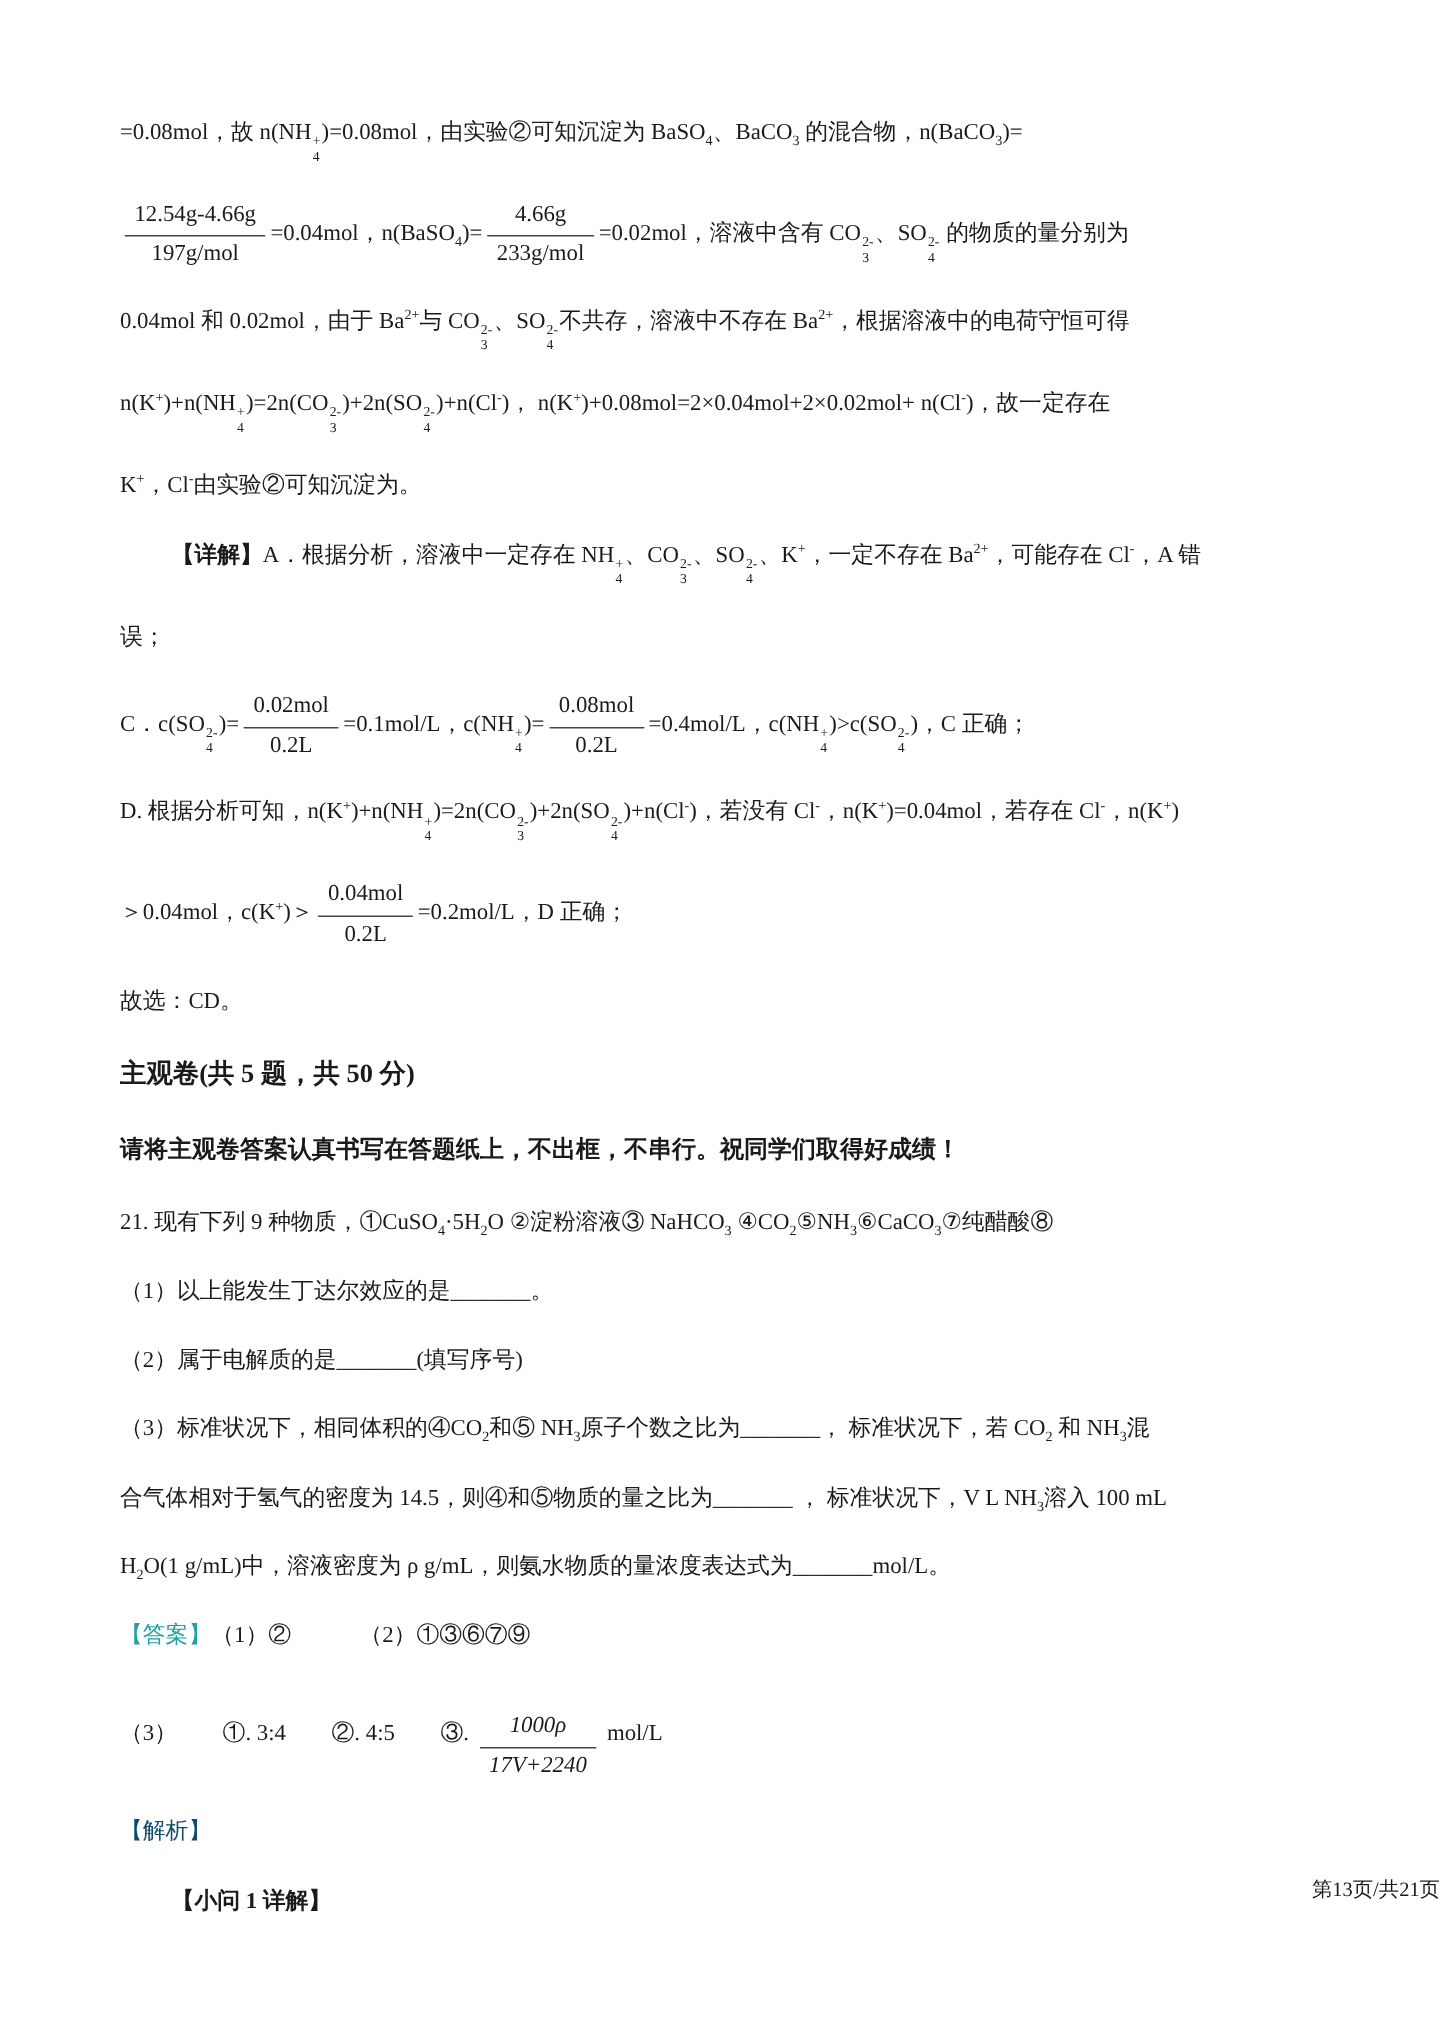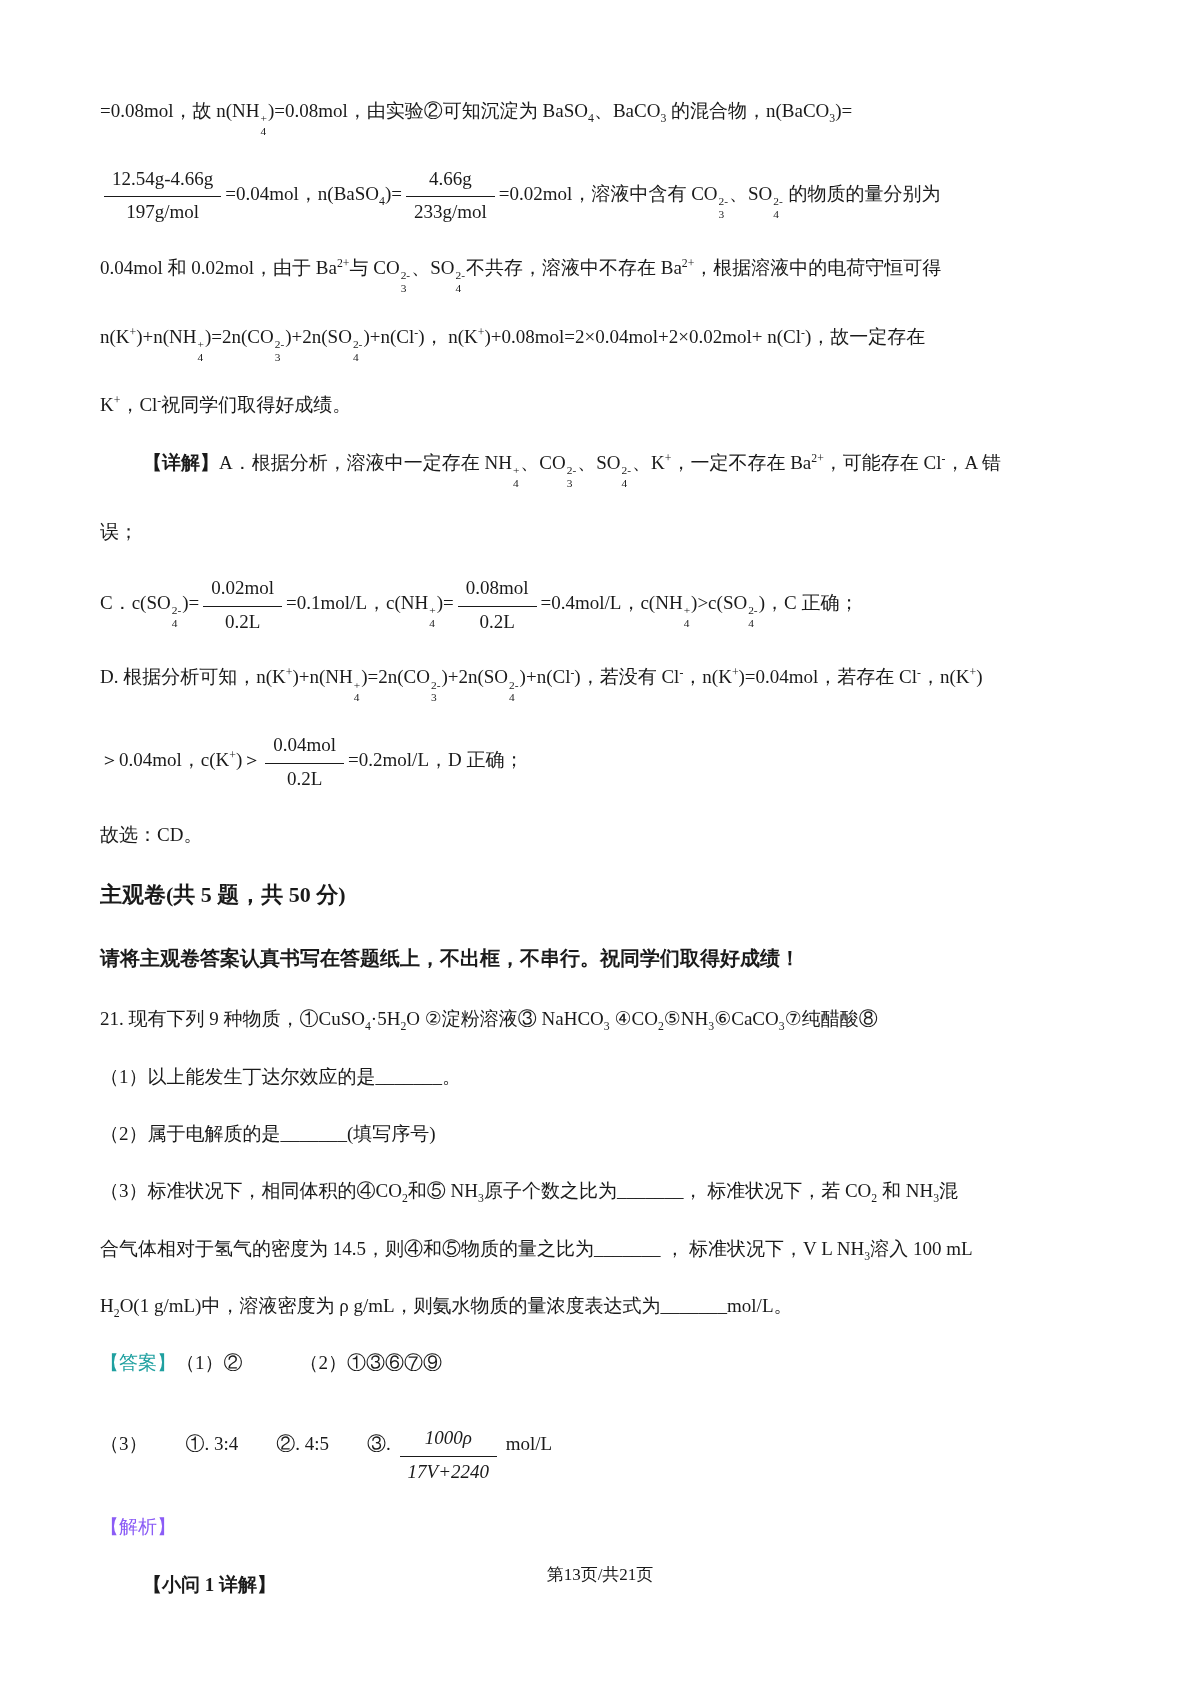--- a/index.html
+++ b/index.html
@@ -69,21 +69,21 @@
   .frac .den {
     display: block;
     padding: 3px 8px 0 8px;
   }
   .frac.it { font-style: italic; margin-top: 20px; }
   .footer {
     position: absolute;
     bottom: 112px;
     left: 0;
     width: 100%;
-    text-align: center;
+    text-align: right;
     font-size: 17px;
   }
 </style>
 </head>
 <body>
 
 <div class="page">
   <div class="content">
       <div class="para"><span>=0.08mol，故 n(NH</span><span class="ss">
           <span>+</span>
@@ -106,21 +106,21 @@
       <div class="para"><span>n(K</span><sup>+</sup><span>)+n(NH</span><span class="ss">
           <span>+</span>
           <span>4</span>
         </span><span>)=2n(CO</span><span class="ss">
           <span>2-</span>
           <span>3</span>
         </span><span>)+2n(SO</span><span class="ss">
           <span>2-</span>
           <span>4</span>
         </span><span>)+n(Cl</span><sup>-</sup><span>)，  n(K</span><sup>+</sup><span>)+0.08mol=2×0.04mol+2×0.02mol+ n(Cl</span><sup>-</sup><span>)，故一定存在</span></div>
-      <div class="para"><span>K</span><sup>+</sup><span>，Cl</span><sup>-</sup><span>祝同学们取得好成绩。</span></div>
+      <div class="para"><span>K</span><sup>+</sup><span>，Cl</span><sup>-</sup><span>由实验②可知沉淀为。</span></div>
       <div class="para"><span class="b">【详解】</span><span>A．根据分析，溶液中一定存在 NH</span><span class="ss">
           <span>+</span>
           <span>4</span>
         </span><span>、CO</span><span class="ss">
           <span>2-</span>
           <span>3</span>
         </span><span>、SO</span><span class="ss">
           <span>2-</span>
           <span>4</span>
         </span><span>、K</span><sup>+</sup><span>，一定不存在 Ba</span><sup>2+</sup><span>，可能存在 Cl</span><sup>-</sup><span>，A 错</span></div>
@@ -153,17 +153,17 @@
       <div class="para center-heading"><span>主观卷(共 5 题，共 50 分)</span></div>
       <div class="para bold-line"><span>请将主观卷答案认真书写在答题纸上，不出框，不串行。祝同学们取得好成绩！</span></div>
       <div class="para"><span>21. 现有下列 9 种物质，①CuSO</span><sub>4</sub><span>·5H</span><sub>2</sub><span>O ②淀粉溶液③ NaHCO</span><sub>3</sub><span> ④CO</span><sub>2</sub><span>⑤NH</span><sub>3</sub><span>⑥CaCO</span><sub>3</sub><span>⑦纯醋酸⑧</span></div>
       <div class="para"><span>（1）以上能发生丁达尔效应的是_______。</span></div>
       <div class="para"><span>（2）属于电解质的是_______(填写序号)</span></div>
       <div class="para"><span>（3）标准状况下，相同体积的④CO</span><sub>2</sub><span>和⑤ NH</span><sub>3</sub><span>原子个数之比为_______，  标准状况下，若 CO</span><sub>2</sub><span> 和 NH</span><sub>3</sub><span>混</span></div>
       <div class="para"><span>合气体相对于氢气的密度为 14.5，则④和⑤物质的量之比为_______ ，  标准状况下，V L NH</span><sub>3</sub><span>溶入 100 mL</span></div>
       <div class="para"><span>H</span><sub>2</sub><span>O(1 g/mL)中，溶液密度为 ρ g/mL，则氨水物质的量浓度表达式为_______mol/L。</span></div>
       <div class="para"><span style="color: rgb(31, 160, 160);">【答案】</span><span>（1）②　　　（2）①③⑥⑦⑨</span></div>
       <div class="para"><span>（3）　　①. 3:4　　②. 4:5　　③. </span><span class="frac it"><span class="num">1000ρ</span><span class="den">17V+2240</span></span><span> mol/L</span></div>
-      <div class="para"><span style="color: #8b5cf6;">【解析】</span></div>
+      <div class="para"><span style="color: #0c4a6e;">【解析】</span></div>
       <div class="para"><span class="b">【小问 1 详解】</span></div>
     </div>
   <div class="footer">第13页/共21页</div>
 </div>
 
 </body></html>

